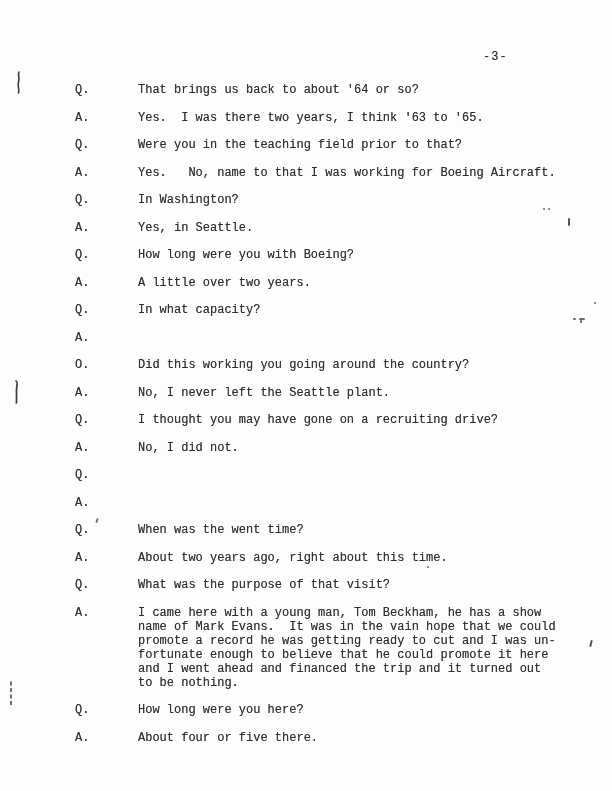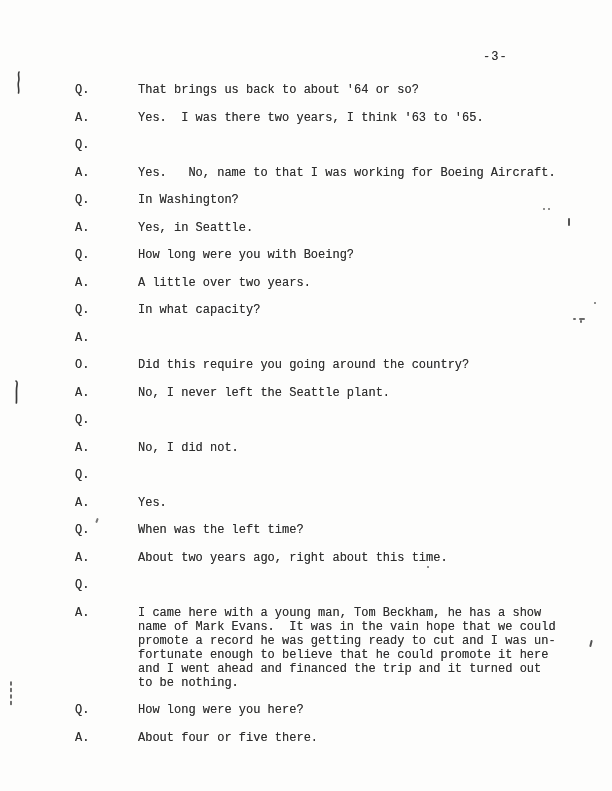--- a/index.html
+++ b/index.html
@@ -92,20 +92,21 @@
     <span class="utterance">That brings us back to about '64 or so?</span>
   </div>
 
   <div class="row">
     <span class="speaker">A.</span>
     <span class="utterance">Yes.  I was there two years, I think '63 to '65.</span>
   </div>
 
   <div class="row">
     <span class="speaker">Q.</span>
+    <span class="utterance">Were you in the teaching field prior to that?</span>
   </div>
 
   <div class="row">
     <span class="speaker">A.</span>
     <span class="utterance">Yes.   No, name to that I was working for Boeing Aircraft.</span>
   </div>
 
   <div class="row">
     <span class="speaker">Q.</span>
     <span class="utterance">In Washington?</span>
@@ -130,58 +131,59 @@
     <span class="speaker">Q.</span>
     <span class="utterance">In what capacity?</span>
   </div>
 
   <div class="row">
     <span class="speaker">A.</span>
   </div>
 
   <div class="row">
     <span class="speaker">O.</span>
-    <span class="utterance">Did this require you going around the country?</span>
+    <span class="utterance">Did this working you going around the country?</span>
   </div>
 
   <div class="row">
     <span class="speaker">A.</span>
     <span class="utterance">No, I never left the Seattle plant.</span>
   </div>
 
   <div class="row">
     <span class="speaker">Q.</span>
+    <span class="utterance">I thought you may have gone on a recruiting drive?</span>
   </div>
 
   <div class="row">
     <span class="speaker">A.</span>
     <span class="utterance">No, I did not.</span>
   </div>
 
   <div class="row">
     <span class="speaker">Q.</span>
   </div>
 
   <div class="row">
     <span class="speaker">A.</span>
-    <span class="utterance">Yes.</span>
-  </div>
-
-  <div class="row">
-    <span class="speaker">Q.</span>
-    <span class="utterance">When was the left time?</span>
+  </div>
+
+  <div class="row">
+    <span class="speaker">Q.</span>
+    <span class="utterance">When was the went time?</span>
   </div>
 
   <div class="row">
     <span class="speaker">A.</span>
     <span class="utterance">About two years ago, right about this time.</span>
   </div>
 
   <div class="row">
     <span class="speaker">Q.</span>
+    <span class="utterance">What was the purpose of that visit?</span>
   </div>
 
   <div class="row">
     <span class="speaker">A.</span>
     <span class="utterance">I came here with a young man, Tom Beckham, he has a show
 name of Mark Evans.  It was in the vain hope that we could
 promote a record he was getting ready to cut and I was un-
 fortunate enough to believe that he could promote it here
 and I went ahead and financed the trip and it turned out
 to be nothing.</span>

